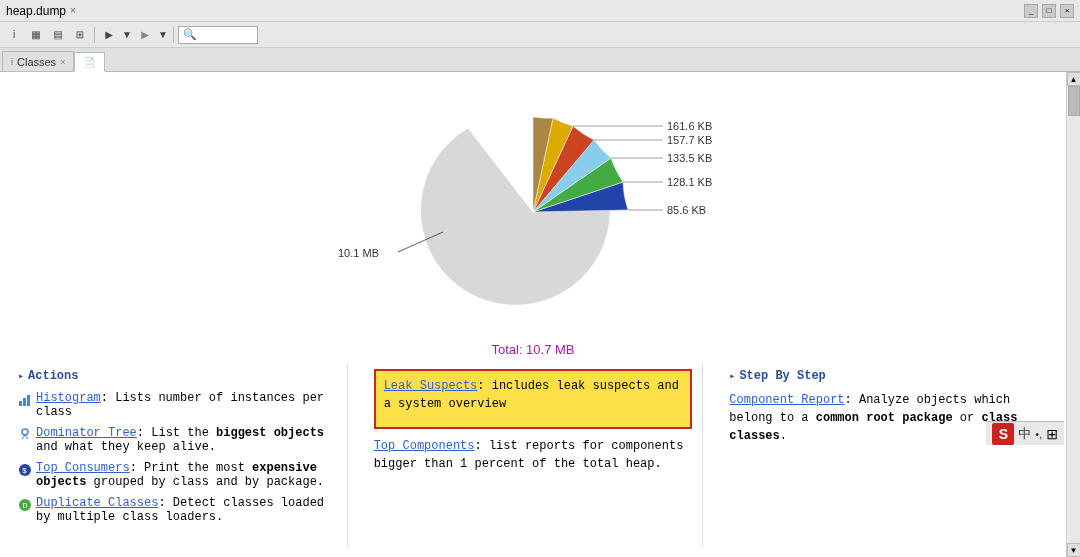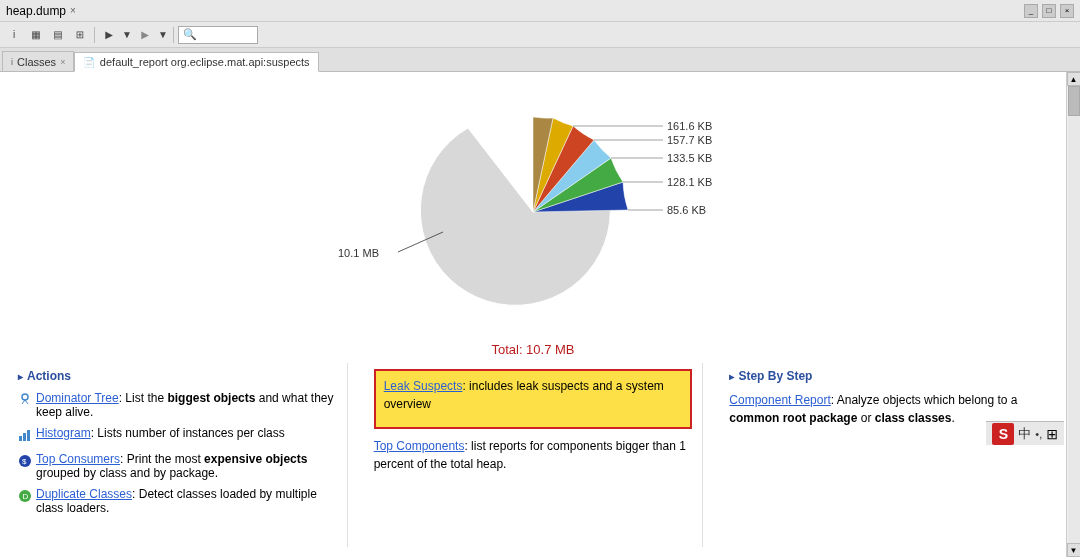--- a/index.html
+++ b/index.html
@@ -154,29 +154,30 @@
     }
 
     svg.pie-chart {
       display: block;
     }
 
     .chart-total {
       text-align: center;
       font-size: 13px;
       padding-bottom: 6px;
-      color: #b91c1c;
+      color: #a21caf;
     }
 
     
     .bottom-sections {
       display: flex;
       padding: 0 8px;
       gap: 16px;
       flex: 1;
+      font-family: Liberation Mono, monospace;
     }
 
     .section {
       flex: 1;
       padding: 6px 10px;
       border-right: 1px solid #e0e0e0;
     }
     .section:last-child { border-right: none; }
 
     .section-title {
@@ -316,21 +317,20 @@
   </div>
 
   <div class="tab-bar">
     <div class="tab">
       <span class="tab-icon-overview">i</span>
       <span>Classes</span>
       <span class="tab-close">×</span>
     </div>
     <div class="tab active">
       <span style="font-size:10px; color:#2b5fd4;">📄</span>
-      <span>default_report  org.eclipse.mat.api:suspects</span>
     </div>
   </div>
 
   <div class="main-content">
     <div class="content-area">
 
       <div class="chart-area">
         <div class="pie-container">
           <svg class="pie-chart" width="400" height="220" viewBox="0 0 400 220">
 
@@ -369,51 +369,51 @@
 
       <div class="chart-total">
         <span>Total: 10.7 MB</span>
       </div>
 
       <div class="bottom-sections">
 
         <div class="section">
           <div class="section-title">
             <span>Actions</span>
+          </div>
+
+          <div class="action-item">
+            <span class="action-item-icon">
+              <svg width="14" height="14" viewBox="0 0 14 14">
+                <rect x="1" y="8" width="3" height="5" fill="#4488cc"></rect>
+                <rect x="5" y="5" width="3" height="8" fill="#4488cc"></rect>
+                <rect x="9" y="2" width="3" height="11" fill="#4488cc"></rect>
+              </svg>
+            </span>
+            <span>
+              <a class="link">Histogram</a>: Lists number of instances per class
+            </span>
           </div>
 
           <div class="action-item">
             <span class="action-item-icon">
               <svg width="14" height="14" viewBox="0 0 14 14">
                 <circle cx="7" cy="4" r="3" fill="none" stroke="#4488cc" stroke-width="1.5"></circle>
                 <line x1="7" y1="7" x2="4" y2="11" stroke="#4488cc" stroke-width="1"></line>
                 <line x1="7" y1="7" x2="10" y2="11" stroke="#4488cc" stroke-width="1"></line>
               </svg>
             </span>
             <span>
               <a class="link">Dominator Tree</a>: List the <span class="bold">biggest objects</span> and what they keep alive.
             </span>
           </div>
 
           <div class="action-item">
             <span class="action-item-icon">
               <svg width="14" height="14" viewBox="0 0 14 14">
-                <rect x="1" y="8" width="3" height="5" fill="#4488cc"></rect>
-                <rect x="5" y="5" width="3" height="8" fill="#4488cc"></rect>
-                <rect x="9" y="2" width="3" height="11" fill="#4488cc"></rect>
-              </svg>
-            </span>
-            <span>
-              <a class="link">Histogram</a>: Lists number of instances per class
-            </span>
-          </div>
-
-          <div class="action-item">
-            <span class="action-item-icon">
-              <svg width="14" height="14" viewBox="0 0 14 14">
                 <circle cx="7" cy="7" r="6" fill="#2244aa"></circle>
                 <text x="4" y="10" font-size="8" fill="white">$</text>
               </svg>
             </span>
             <span>
               <a class="link">Top Consumers</a>: Print the most <span class="bold">expensive objects</span> grouped by class and by package.
             </span>
           </div>
 
           <div class="action-item">

